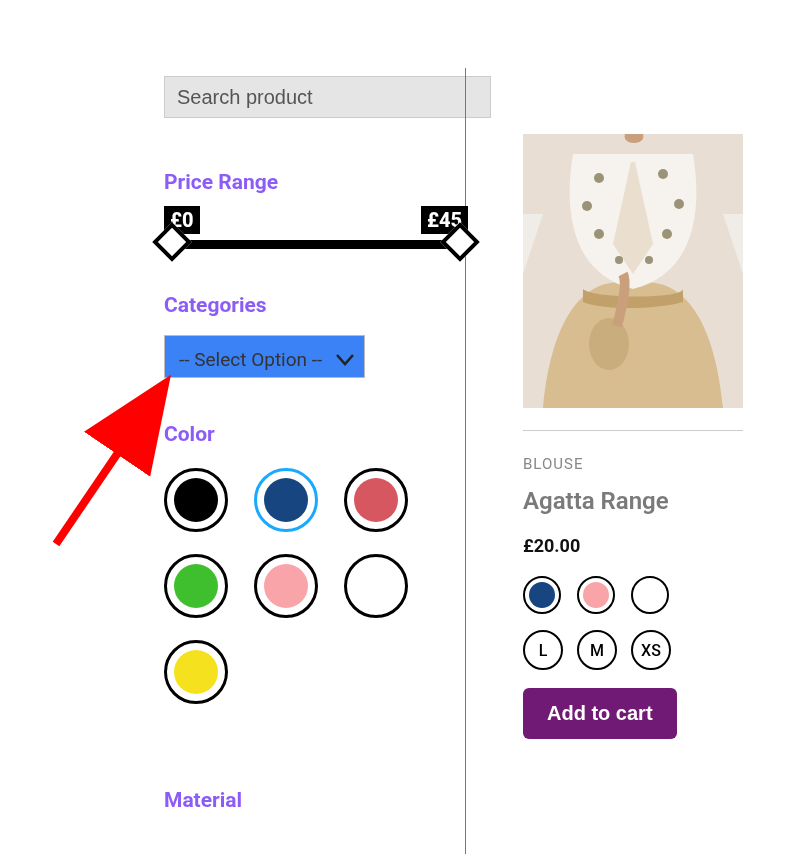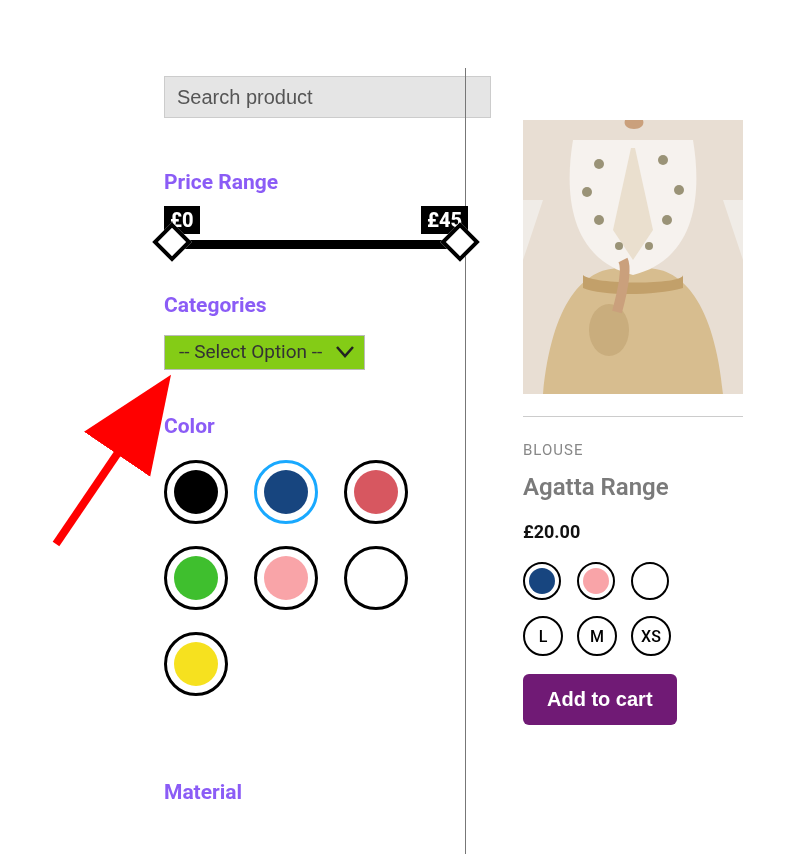--- a/index.html
+++ b/index.html
@@ -81,22 +81,22 @@
       top: -12px;
     }
     .handle.left { left: -16px; }
     .handle.right { right: -16px; }
 
     
     .select-wrap {
       display: inline-flex;
       align-items: center;
       border: 1px solid #bbb;
-      background: #84cc16;
-      padding: 4px 10px 6px 14px;
+      background: #3b82f6;
+      padding: 12px 10px 6px 14px;
       font-size: 19px;
       color: #333;
       gap: 14px;
       margin-top: 6px;
     }
 
     
     .colors { display: flex; flex-wrap: wrap; gap: 22px 26px; width: 300px; margin-top: 22px; }
     .swatch-outer {
       width: 64px; height: 64px; border-radius: 50%;
@@ -119,21 +119,21 @@
       padding: 12px 18px;
       font-size: 21px;
       color: #666;
       margin-left: 57px;
       margin-top: 14px;
     }
     .chip-x { font-size: 22px; color: #444; line-height: 1; cursor: pointer; }
 
     .product {
       margin-left: 57px;
-      margin-top: 44px;
+      margin-top: 58px;
     }
     .product-img {
       width: 220px;
       height: 274px;
       background: #e9dfd4;
       position: relative;
       overflow: hidden;
     }
     .underline {
       border-top: 1px solid #ccc;

